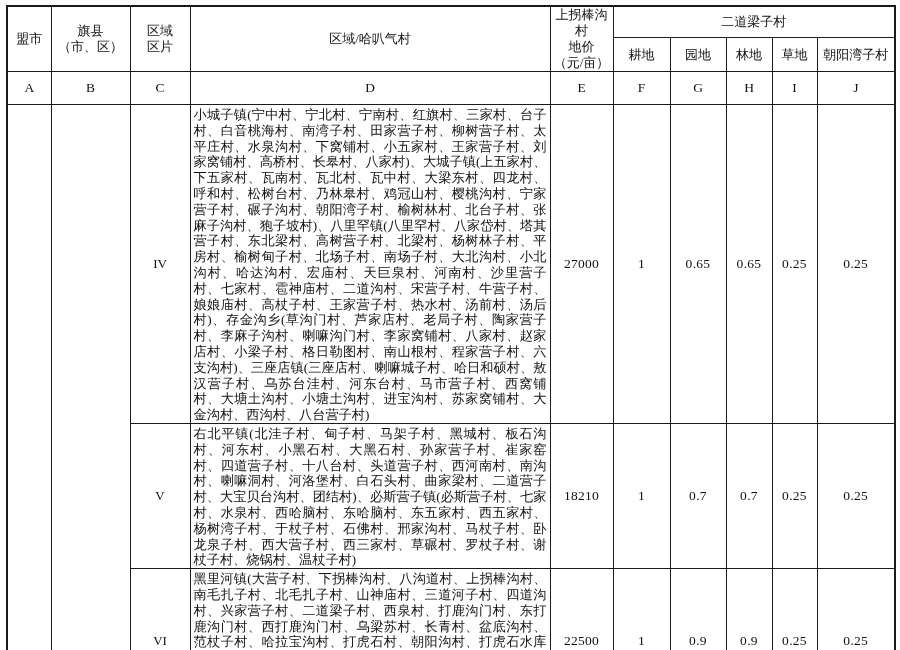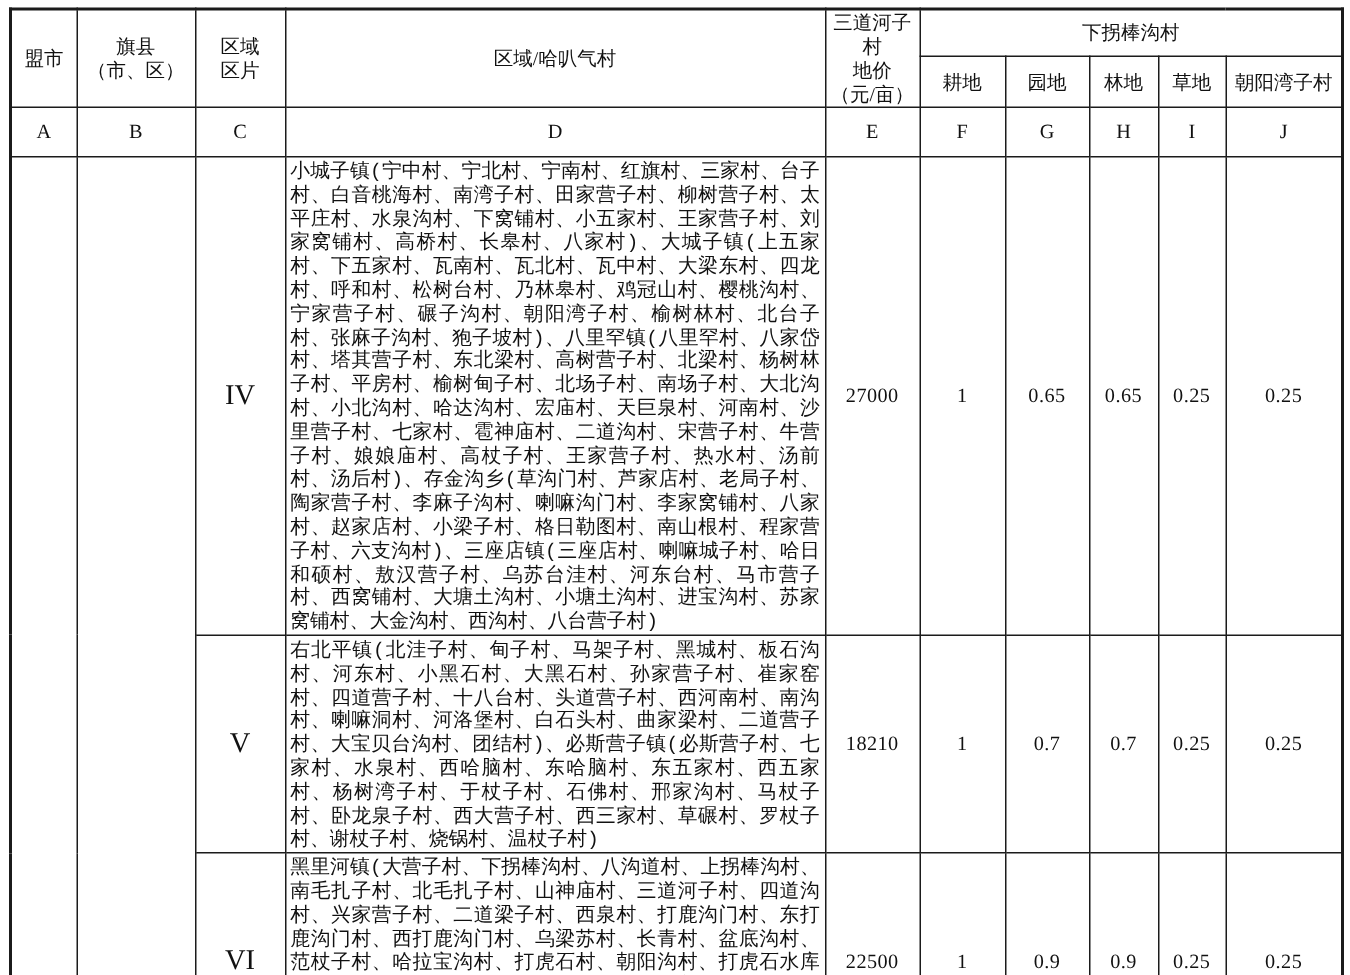--- a/index.html
+++ b/index.html
@@ -33,24 +33,23 @@
   tr.row-iv { height: 285px; }
   tr.row-v  { height: 125px; }
   tr.row-vi { height: 129px; }
   td.desc {
     text-align: justify;
     text-align-last: left;
     vertical-align: top;
     padding: 2px 3px 0 3px;
     font-size: 13.2px;
     line-height: 15.8px;
-    font-family: Liberation Mono, monospace;
   }
   td.num { font-size: 13.5px; letter-spacing: 0.3px; }
-  td.zone { font-size: 19px; }
+  td.zone { font-size: 13px; }
   .hline { display: block; line-height: 16px; }
 </style>
 </head>
 <body>
 
 <table class="doc-table">
   <colgroup>
     <col style="width:44px">
       <col style="width:79px">
       <col style="width:60px">
@@ -69,25 +68,25 @@
     <td rowspan="2">
       <span class="hline">旗县</span>
       <span class="hline">（市、区）</span>
     </td>
     <td rowspan="2">
       <span class="hline">区域</span>
       <span class="hline">区片</span>
     </td>
     <td rowspan="2">区域/哈叭气村</td>
     <td rowspan="2">
-      <span class="hline">三道河子村</span>
+      <span class="hline">上拐棒沟村</span>
       <span class="hline">地价</span>
       <span class="hline">（元/亩）</span>
     </td>
-    <td colspan="5">下拐棒沟村</td>
+    <td colspan="5">二道梁子村</td>
   </tr>
 
   <tr class="h2">
     <td>耕地</td>
     <td>园地</td>
     <td>林地</td>
     <td>草地</td>
     <td>朝阳湾子村</td>
   </tr>
 

